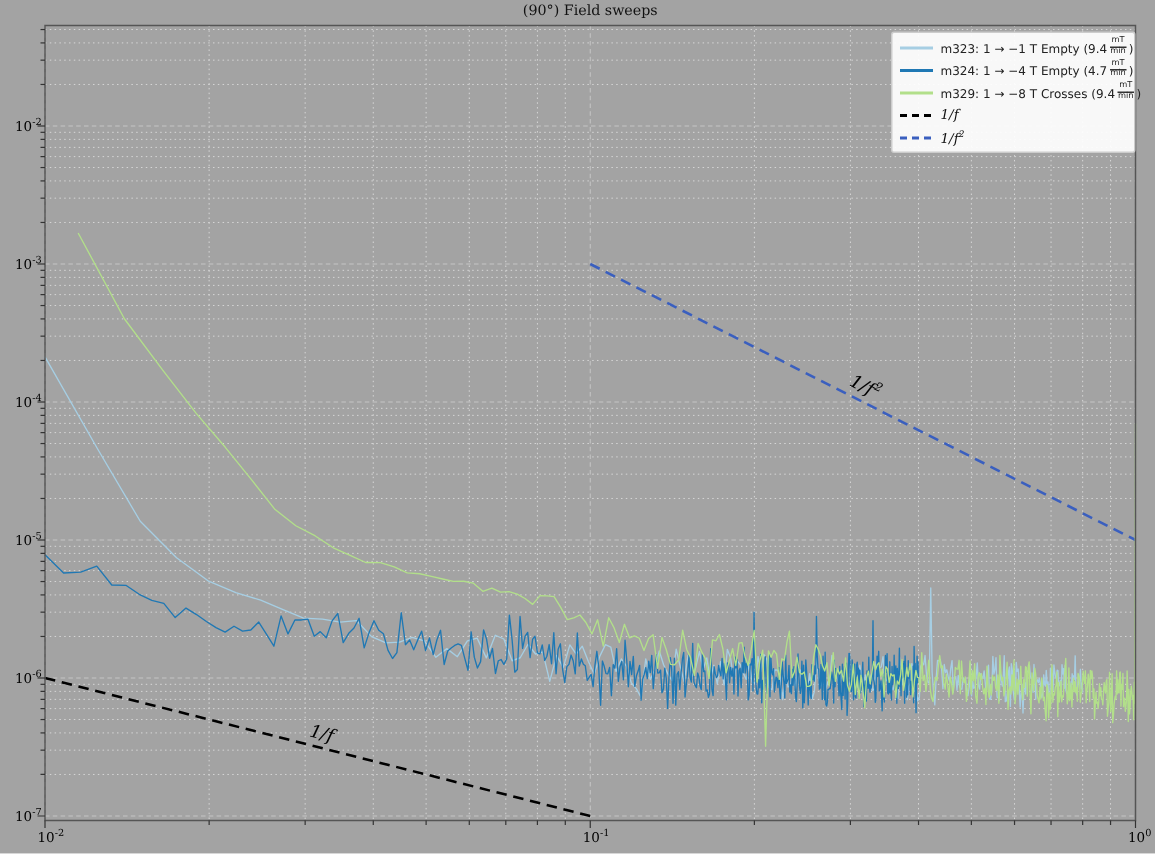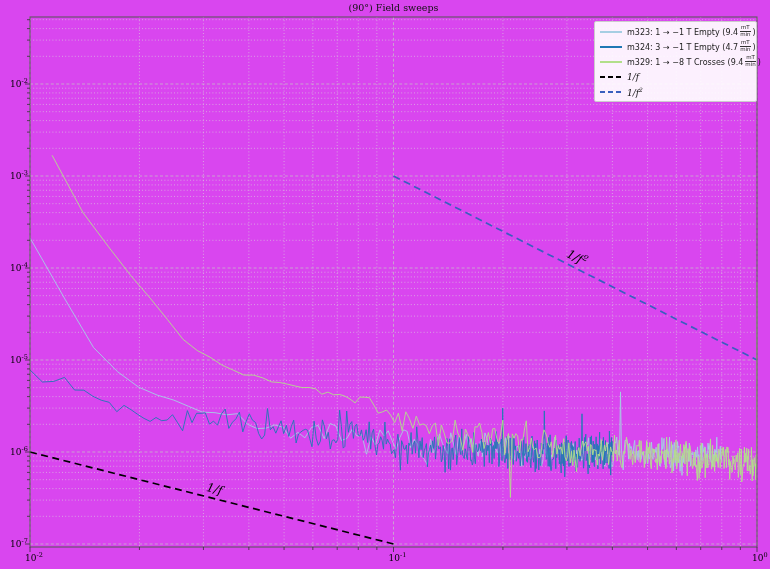--- a/index.html
+++ b/index.html
@@ -1,16 +1,16 @@
 <!DOCTYPE html>
 <html><head>
 <meta charset="utf-8">
 <style>
   html,body{margin:0;padding:0;background:#fff;}
-  .figure{position:relative;width:770px;height:569px;background:#d946ef;overflow:hidden;
+  .figure{position:relative;width:770px;height:569px;background:#a3a3a3;overflow:hidden;
           font-family:"DejaVu Sans",sans-serif;}
   .chart-title{position:absolute;left:30px;top:2px;width:727px;text-align:center;
           font-family:"DejaVu Serif",serif;font-size:9.5px;color:#111;}
   svg{position:absolute;left:0;top:0;}
   svg text{font-family:"DejaVu Serif",serif;fill:#000;}
   .legend{position:absolute;left:594px;top:21px;width:163px;box-sizing:border-box;
           background:rgba(255,255,255,.92);border:1px solid #cccccc;border-radius:2px;
           padding:4px 6px 3px 5px;display:flex;flex-direction:column;gap:3px;}
   .legend-row{display:flex;align-items:center;gap:5px;height:12px;}
   .swatch{width:22px;height:2px;flex:0 0 22px;}
@@ -202,21 +202,21 @@
           <span class="frac">
             <span class="num">mT</span>
             <span class="den">min</span>
           </span>
           <span>)</span>
         </span>
       </div>
       <div class="legend-row">
         <div class="swatch" style="background: rgb(31, 120, 180); height: 1.5px;"></div>
         <span class="legend-text">
-          <span>m324:  3 → −1 T Empty (4.7</span>
+          <span>m324:  1 → −4 T Empty (4.7</span>
           <span class="frac">
             <span class="num">mT</span>
             <span class="den">min</span>
           </span>
           <span>)</span>
         </span>
       </div>
       <div class="legend-row">
         <div class="swatch" style="background: rgb(178, 223, 138); height: 1.5px;"></div>
         <span class="legend-text">

